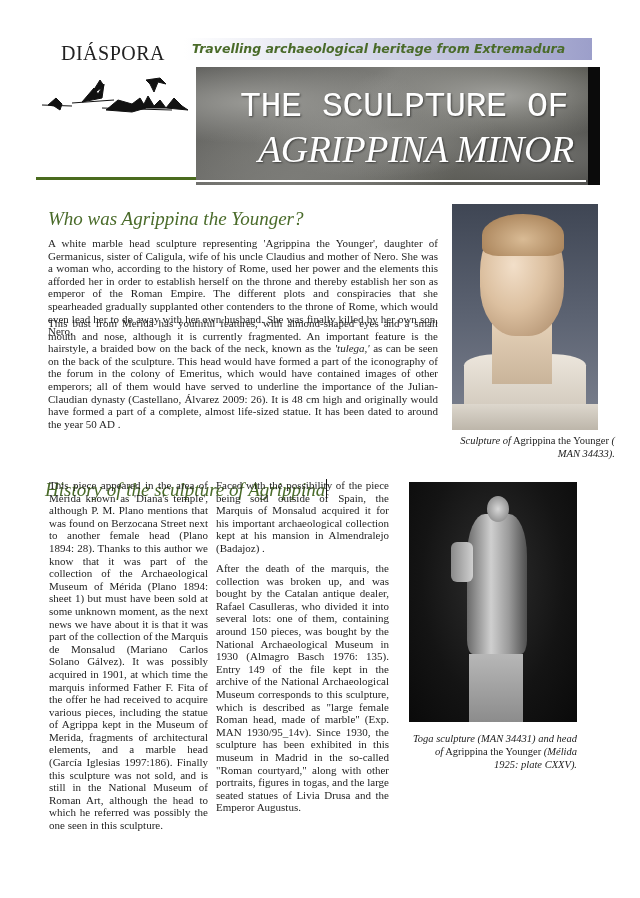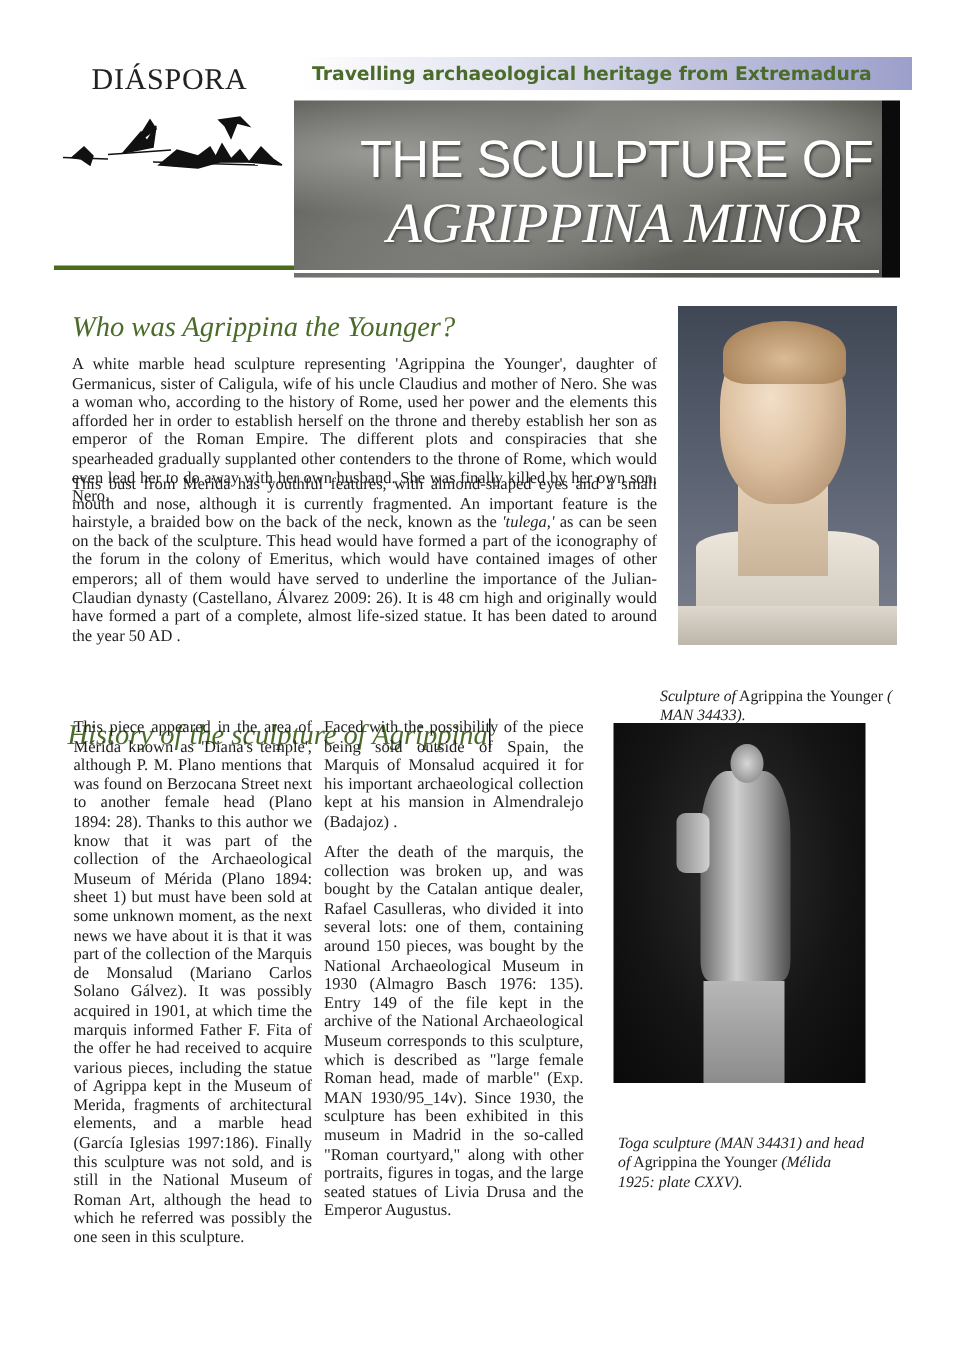--- a/index.html
+++ b/index.html
@@ -1,33 +1,33 @@
 <!DOCTYPE html>
 <html><head>
   <meta charset="utf-8">
   <style>
     html, body { margin: 0; padding: 0; background: #ffffff; }
     body { width: 640px; height: 898px; position: relative; overflow: hidden; font-family: "Liberation Serif", "DejaVu Serif", serif; color: #1a1a1a; }
 
     
     .logo { position: absolute; left: 61px; top: 42px; font-family: "Liberation Serif", serif; font-size: 20px; letter-spacing: 0.5px; color: #222; }
     .birds { position: absolute; left: 42px; top: 70px; width: 160px; height: 50px; }
-    .tagline-bar { position: absolute; left: 200px; top: 38px; width: 408px; height: 22px;
-      background: linear-gradient(90deg, #ffffff 0%, #e0e2ef 35%, #b6b8d8 75%, #9c9fca 100%); }
+    .tagline-bar { position: absolute; left: 184px; top: 38px; width: 408px; height: 22px;
+      background: linear-gradient(90deg, #ffffff 0%, #e0e2ef 35%, #b6b8d8 75%, #9c9fca 100%); font-style: italic; }
     .tagline { position: absolute; left: 8px; top: 3px; font-family: "DejaVu Sans", sans-serif; font-weight: bold; font-size: 12.5px; color: #4a6b2a; white-space: nowrap; }
     .banner { position: absolute; left: 196px; top: 67px; width: 404px; height: 118px; overflow: hidden;
       background:
         radial-gradient(ellipse at 15% 30%, #9a9a96 0%, transparent 35%),
         radial-gradient(ellipse at 45% 60%, #8a8a86 0%, transparent 40%),
         radial-gradient(ellipse at 75% 25%, #a2a29e 0%, transparent 35%),
         radial-gradient(ellipse at 85% 75%, #6f6f6c 0%, transparent 40%),
         radial-gradient(ellipse at 30% 85%, #7b7b77 0%, transparent 35%),
         linear-gradient(135deg, #5e5e5b 0%, #7d7d79 40%, #56564f 70%, #3d3d3a 100%); }
     .banner::after { content: ""; position: absolute; right: 0; top: 0; width: 12px; height: 100%; background: #0b0b0b; }
-    .banner-title1 { position: absolute; left: 44px; top: 20px; font-family: Liberation Sans, sans-serif; font-size: 35px; color: #ffffff; letter-spacing: -0.5px; white-space: nowrap; text-shadow: 1px 1px 2px rgba(0,0,0,0.5); text-align: center; }
+    .banner-title1 { position: absolute; left: 44px; top: 20px; font-family: Liberation Mono, monospace; font-size: 35px; color: #ffffff; letter-spacing: -0.5px; white-space: nowrap; text-shadow: 1px 1px 2px rgba(0,0,0,0.5); text-align: center; }
     .banner-title2 { position: absolute; left: 62px; top: 60px; font-family: "Liberation Serif", serif; font-style: italic; font-size: 38px; color: #ffffff; letter-spacing: -0.5px; white-space: nowrap; text-shadow: 1px 1px 2px rgba(0,0,0,0.5); }
     .banner-rule { position: absolute; left: 0; top: 113px; width: 390px; height: 2px; background: #ffffff; }
     .green-rule { position: absolute; left: 36px; top: 177px; width: 160px; height: 3px; background: #4a6b1e; }
 
     
     .h-section { position: absolute; font-family: "Liberation Serif", serif; font-style: italic; font-size: 19px; color: #4a6b2a; white-space: nowrap; }
     .cursor { display: inline-block; width: 1px; height: 20px; background: #111; vertical-align: -3px; margin-left: 1px; }
 
     
     .para { position: absolute; font-size: 11px; line-height: 12.6px; text-align: justify; color: #1e1e1e; }
@@ -36,21 +36,21 @@
     
     .bust { position: absolute; left: 452px; top: 204px; width: 146px; height: 226px; overflow: hidden;
       background: linear-gradient(180deg, #3f4654 0%, #5c6372 50%, #7d8290 100%); }
     .bust .head { position: absolute; left: 28px; top: 14px; width: 84px; height: 118px; border-radius: 45% 45% 42% 42%;
       background: radial-gradient(ellipse at 40% 40%, #f2dfc9 0%, #dcc0a0 45%, #a78665 100%); }
     .bust .hair { position: absolute; left: 30px; top: 10px; width: 82px; height: 42px; border-radius: 50% 50% 20% 20%;
       background: radial-gradient(ellipse at 50% 60%, #d9bb95 0%, #b08b62 70%, #8b6c4c 100%); }
     .bust .neck { position: absolute; left: 40px; top: 120px; width: 60px; height: 60px; background: linear-gradient(180deg, #e4d0b7, #c9b49a); }
     .bust .base { position: absolute; left: 12px; top: 150px; width: 122px; height: 56px; background: linear-gradient(180deg, #ece6dc, #d2cabd); border-radius: 30% 30% 0 0 / 20% 20% 0 0; }
     .bust .plinth { position: absolute; left: 0; top: 200px; width: 146px; height: 26px; background: linear-gradient(180deg, #ddd7cd, #bdb6aa); }
-    .caption { position: absolute; font-size: 10.5px; line-height: 13px; text-align: left; color: #222; margin-top: 24px; }
+    .caption { position: absolute; font-size: 10.5px; line-height: 13px; text-align: right; color: #222; }
     .caption em { font-style: italic; }
 
     .toga { position: absolute; left: 409px; top: 482px; width: 168px; height: 240px; overflow: hidden;
       background: radial-gradient(ellipse at 50% 40%, #2e2e2e 0%, #141414 60%, #0a0a0a 100%); }
     .toga .figure { position: absolute; left: 58px; top: 32px; width: 60px; height: 140px; border-radius: 30% 30% 10% 10%;
       background: linear-gradient(90deg, #6a6a6a 0%, #cfcfcf 40%, #9a9a9a 70%, #4f4f4f 100%); }
     .toga .head2 { position: absolute; left: 78px; top: 14px; width: 22px; height: 26px; border-radius: 50%; background: radial-gradient(#d7d7d7, #7a7a7a); }
     .toga .arm { position: absolute; left: 42px; top: 60px; width: 22px; height: 40px; border-radius: 6px; background: linear-gradient(90deg, #8a8a8a, #d0d0d0); }
     .toga .pedestal { position: absolute; left: 60px; top: 172px; width: 54px; height: 68px; background: linear-gradient(180deg, #b7b7b7, #8c8c8c); }
   </style>

